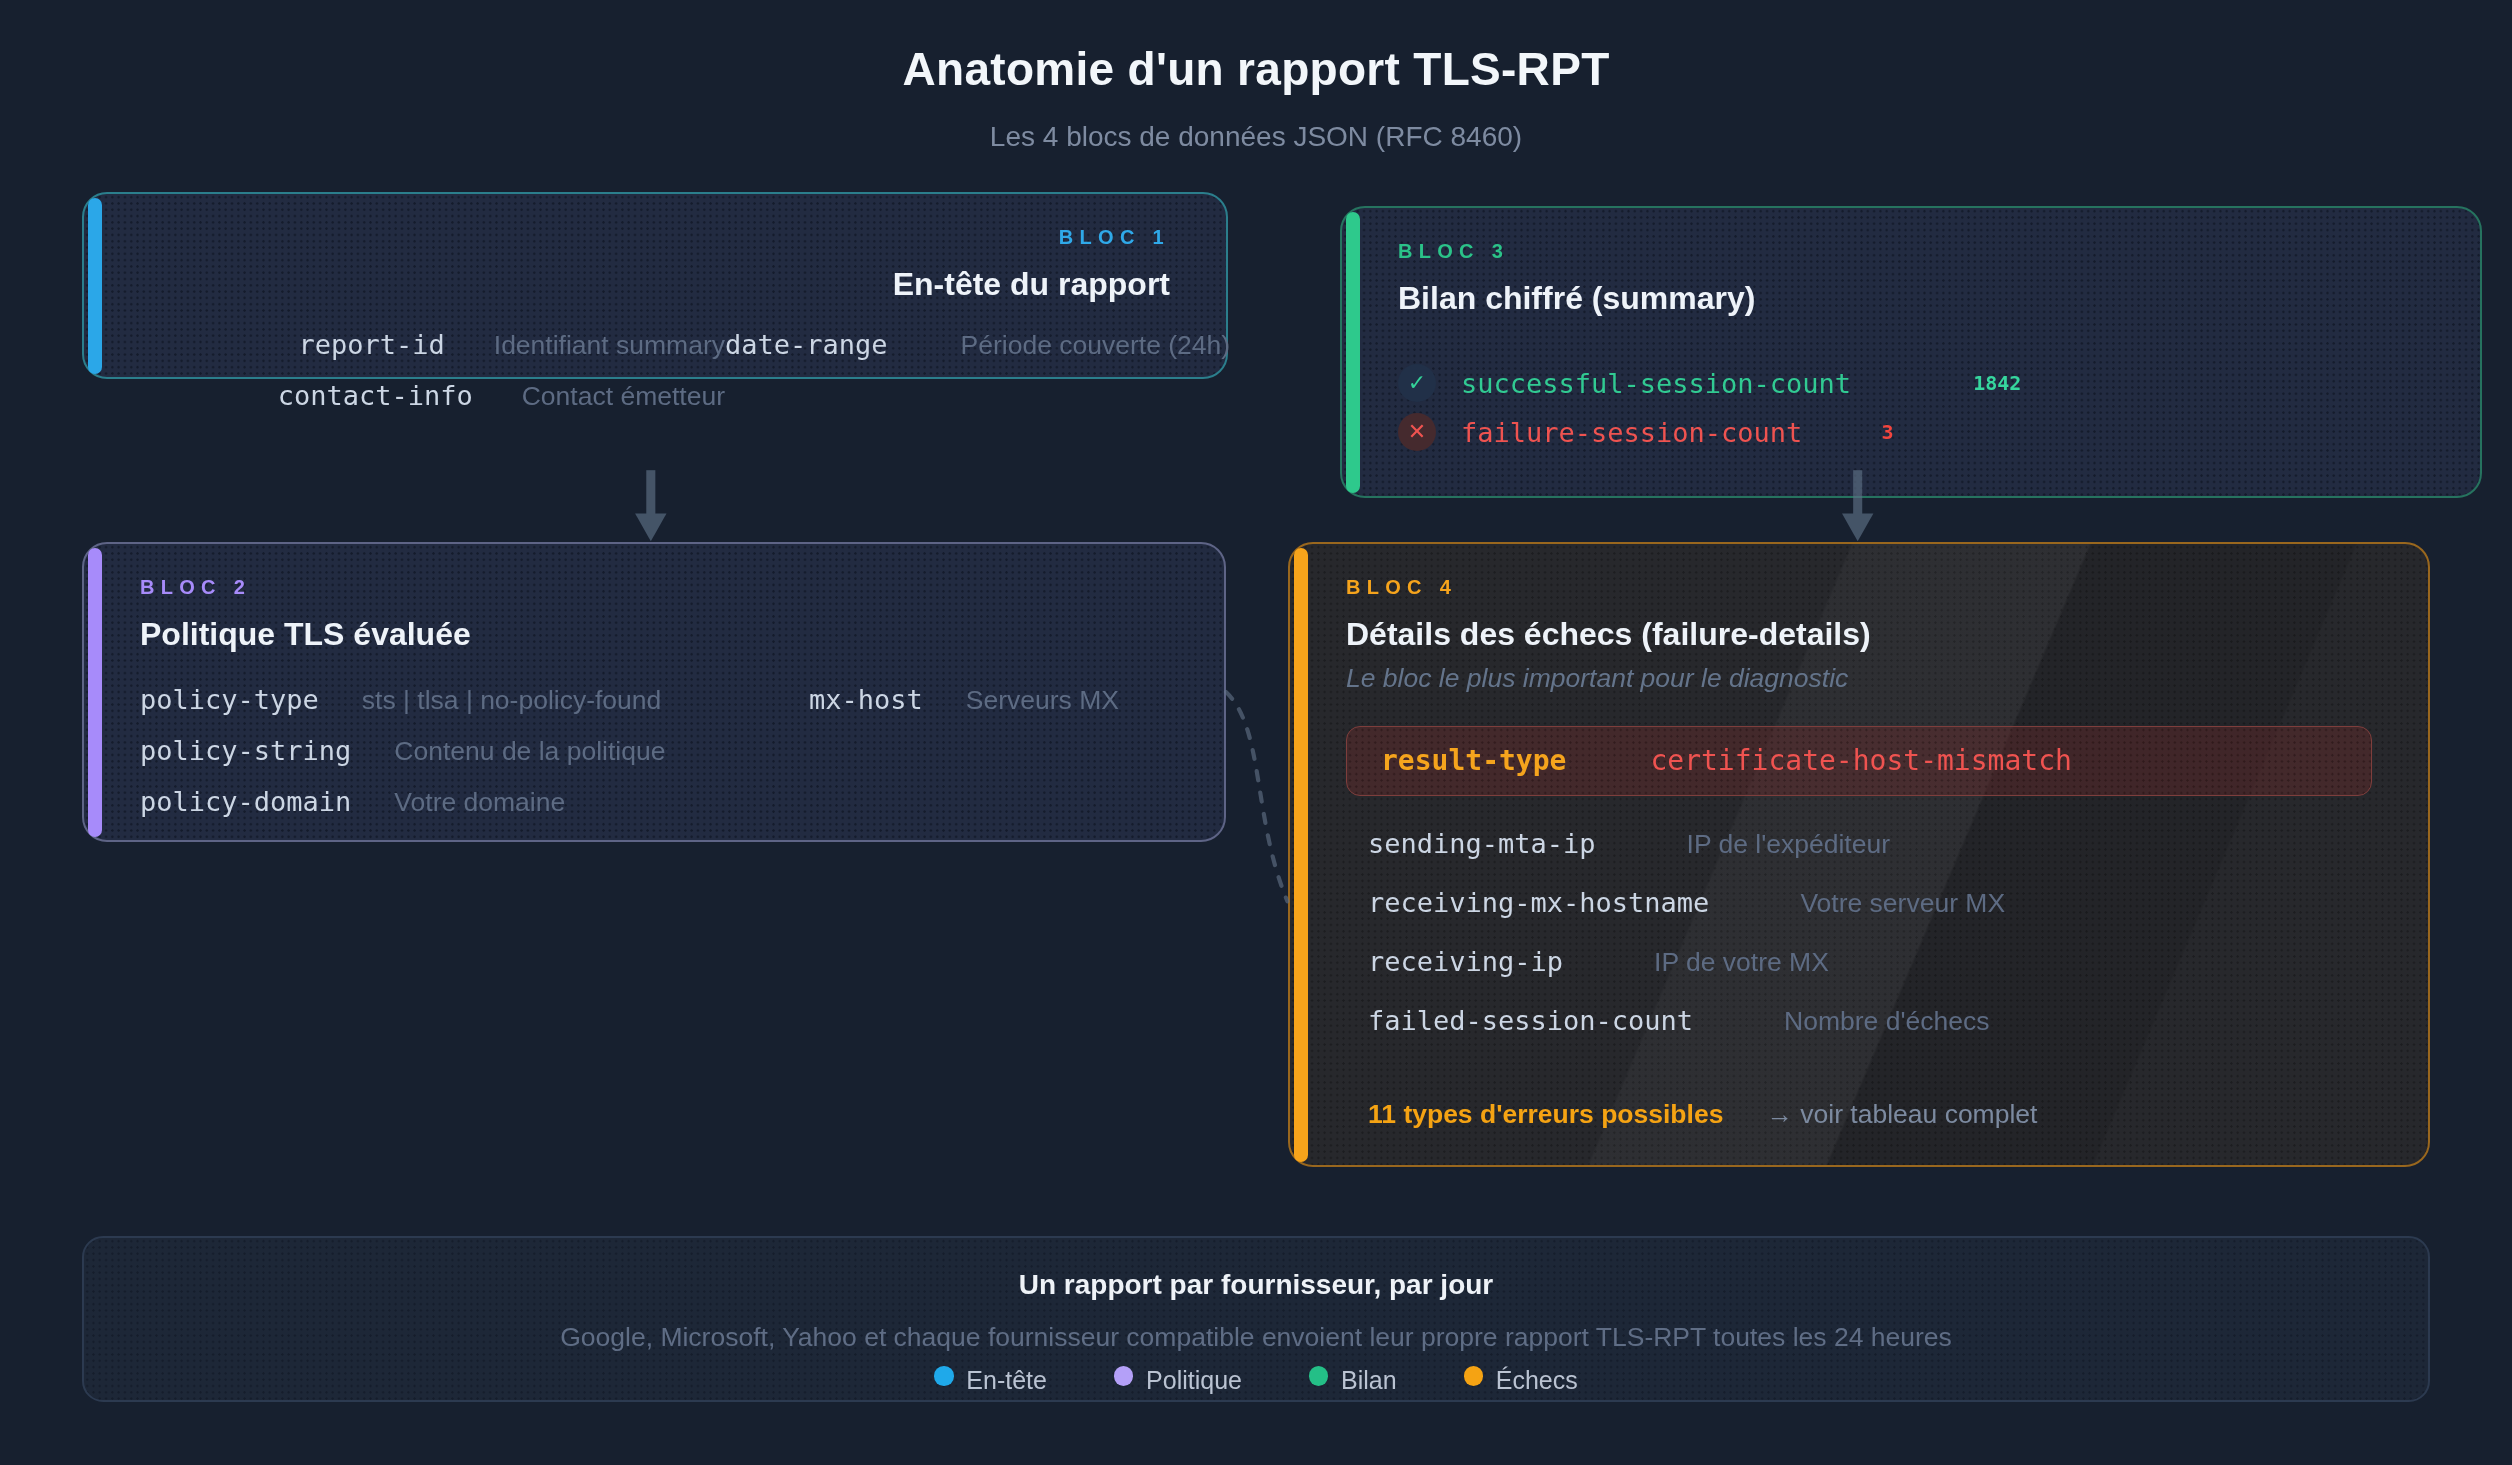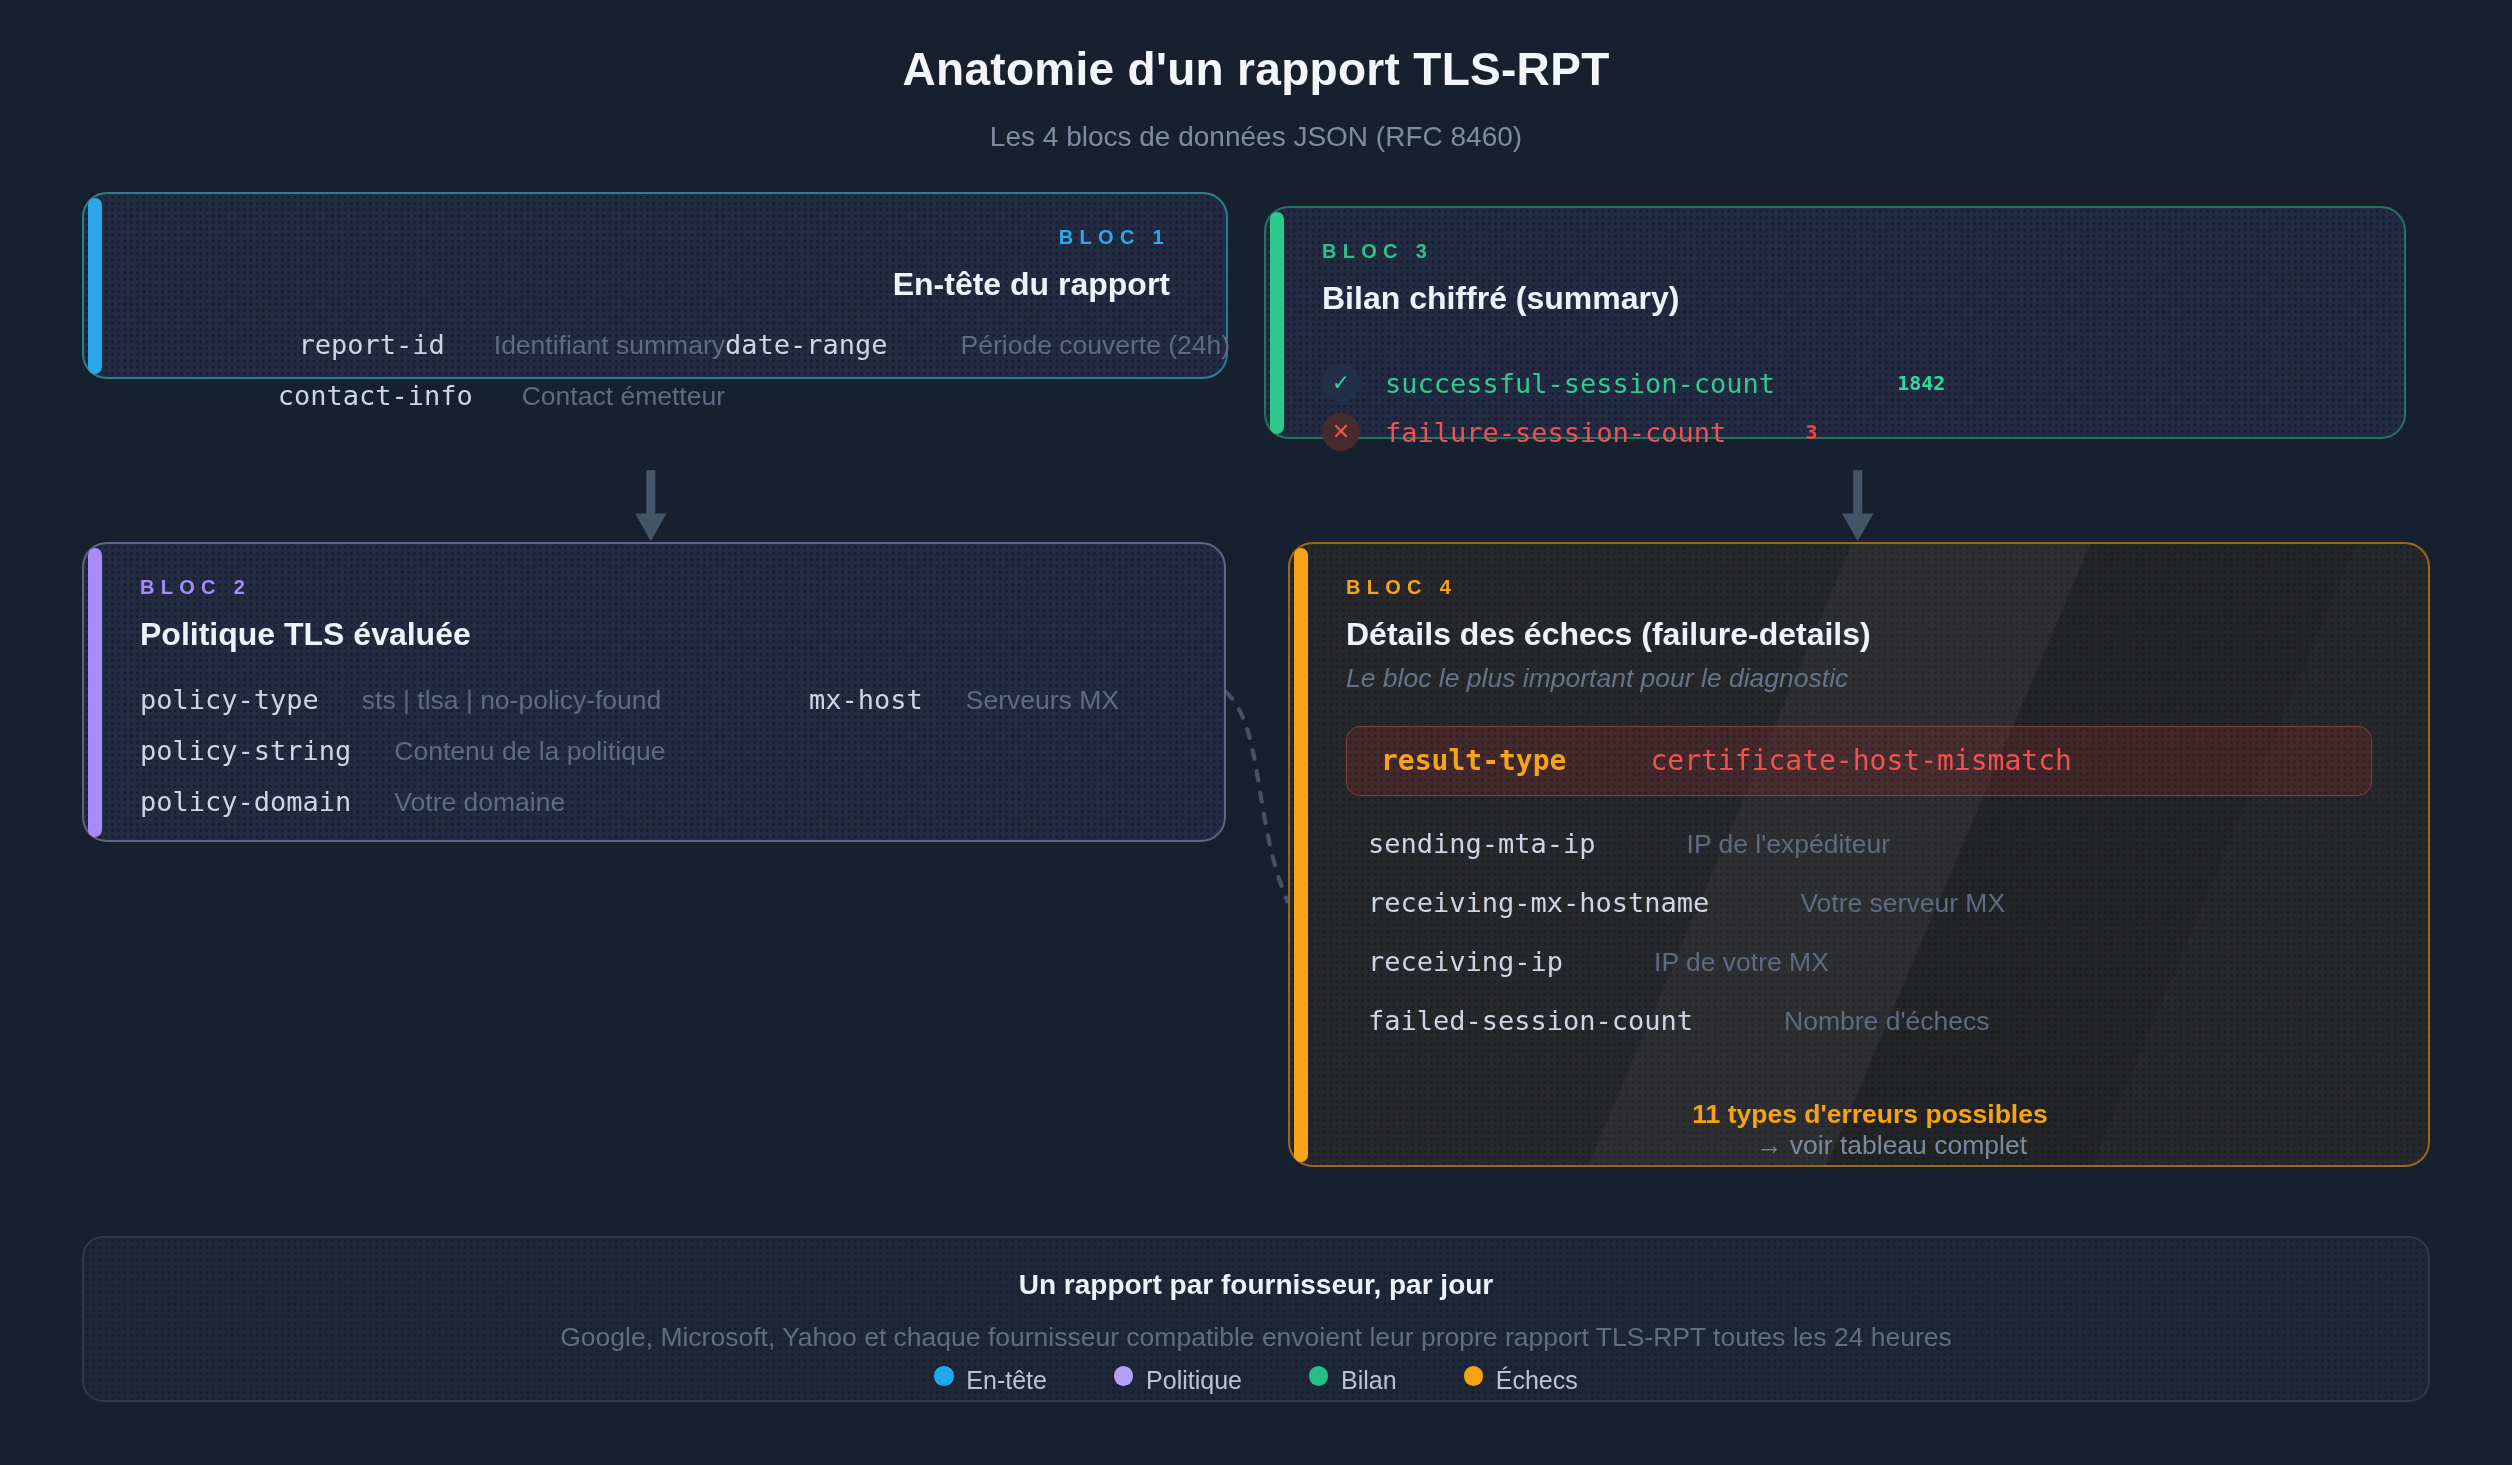--- a/index.html
+++ b/index.html
@@ -22,21 +22,21 @@
     background-image:radial-gradient(circle, rgba(9,14,26,0.55) 1.2px, transparent 1.3px);
     background-size:6.3px 6.3px;
     box-sizing:border-box;padding:33px 56px 0 56px;
   }
   .accent-bar{position:absolute;left:3.5px;top:3.5px;bottom:3.5px;width:14.7px;border-radius:9.8px;}
   .card-label{font-size:20px;font-weight:700;letter-spacing:6.3px;line-height:21px;}
   .card-title{margin-top:16.7px;font-size:32px;line-height:38px;font-weight:700;color:#eef3f9;}
 
   .card1{left:82px;top:192px;width:1146px;height:187px;border-color:#2b7e8c;text-align:right;}
   .card2{left:82px;top:542px;width:1144px;height:300px;border-color:#5e6486;}
-  .card3{left:1264px;top:206px;width:1142px;height:233px;border-color:#26735f;}
+  .card3{left:1340px;top:206px;width:1142px;height:292px;border-color:#26735f;}
   .card4{
     left:1288px;top:542px;width:1142px;height:625px;border-color:#99671e;
     background-color:#27282c;
     background-image:
       linear-gradient(113deg, rgba(255,255,255,0) 40%, rgba(255,255,255,0.03) 40.2%, rgba(255,255,255,0.03) 57%, rgba(0,0,0,0.10) 57.2%, rgba(0,0,0,0.10) 76%, rgba(0,0,0,0) 76.2%),
       radial-gradient(circle, rgba(0,0,0,0.28) 1.1px, transparent 1.3px);
     background-size:100% 100%, 6.3px 6.3px;
   }
 
   .lbl-blue{color:#2fa9e9;} .lbl-purple{color:#a78bfa;} .lbl-green{color:#2bc389;} .lbl-orange{color:#f6a41c;}
@@ -69,21 +69,21 @@
   .hibox{
     margin-top:33px;height:70px;border-radius:14px;box-sizing:border-box;
     background:rgba(127,42,42,0.32);border:1.4px solid #7e3e3c;
     display:flex;align-items:center;padding:0 34px;
     background-image:radial-gradient(circle, rgba(0,0,0,0.18) 1px, transparent 1.2px);background-size:6.3px 6.3px;
   }
   .hikey{font-family:"DejaVu Sans Mono",monospace;font-size:28px;font-weight:700;color:#f5a41d;white-space:nowrap;}
   .hival{font-family:"DejaVu Sans Mono",monospace;font-size:28px;color:#ef5350;margin-left:84px;white-space:nowrap;}
   .b4-fields{margin-top:21px;padding-left:22px;line-height:54px;}
   .b4-fields .cell{white-space:nowrap;}
-  .b4-foot{margin-top:46px;padding-left:22px;display:flex;align-items:center;flex-direction:column;}
+  .b4-foot{margin-top:46px;padding-left:22px;display:flex;align-items:center;}
   .b4-count{font-size:26.5px;font-weight:700;color:#f5a313;}
   .b4-link{font-size:26.5px;color:#7c8aa0;margin-left:43px;cursor:pointer;}
 
   
   .fcard{
     position:absolute;left:82px;top:1236px;width:2348px;height:166px;box-sizing:border-box;
     background:#1d2737;border:2.1px solid #2c3a50;border-radius:21px;text-align:center;
     background-image:radial-gradient(circle, rgba(9,14,26,0.4) 1.1px, transparent 1.3px);background-size:6.3px 6.3px;
     padding-top:31px;
   }

